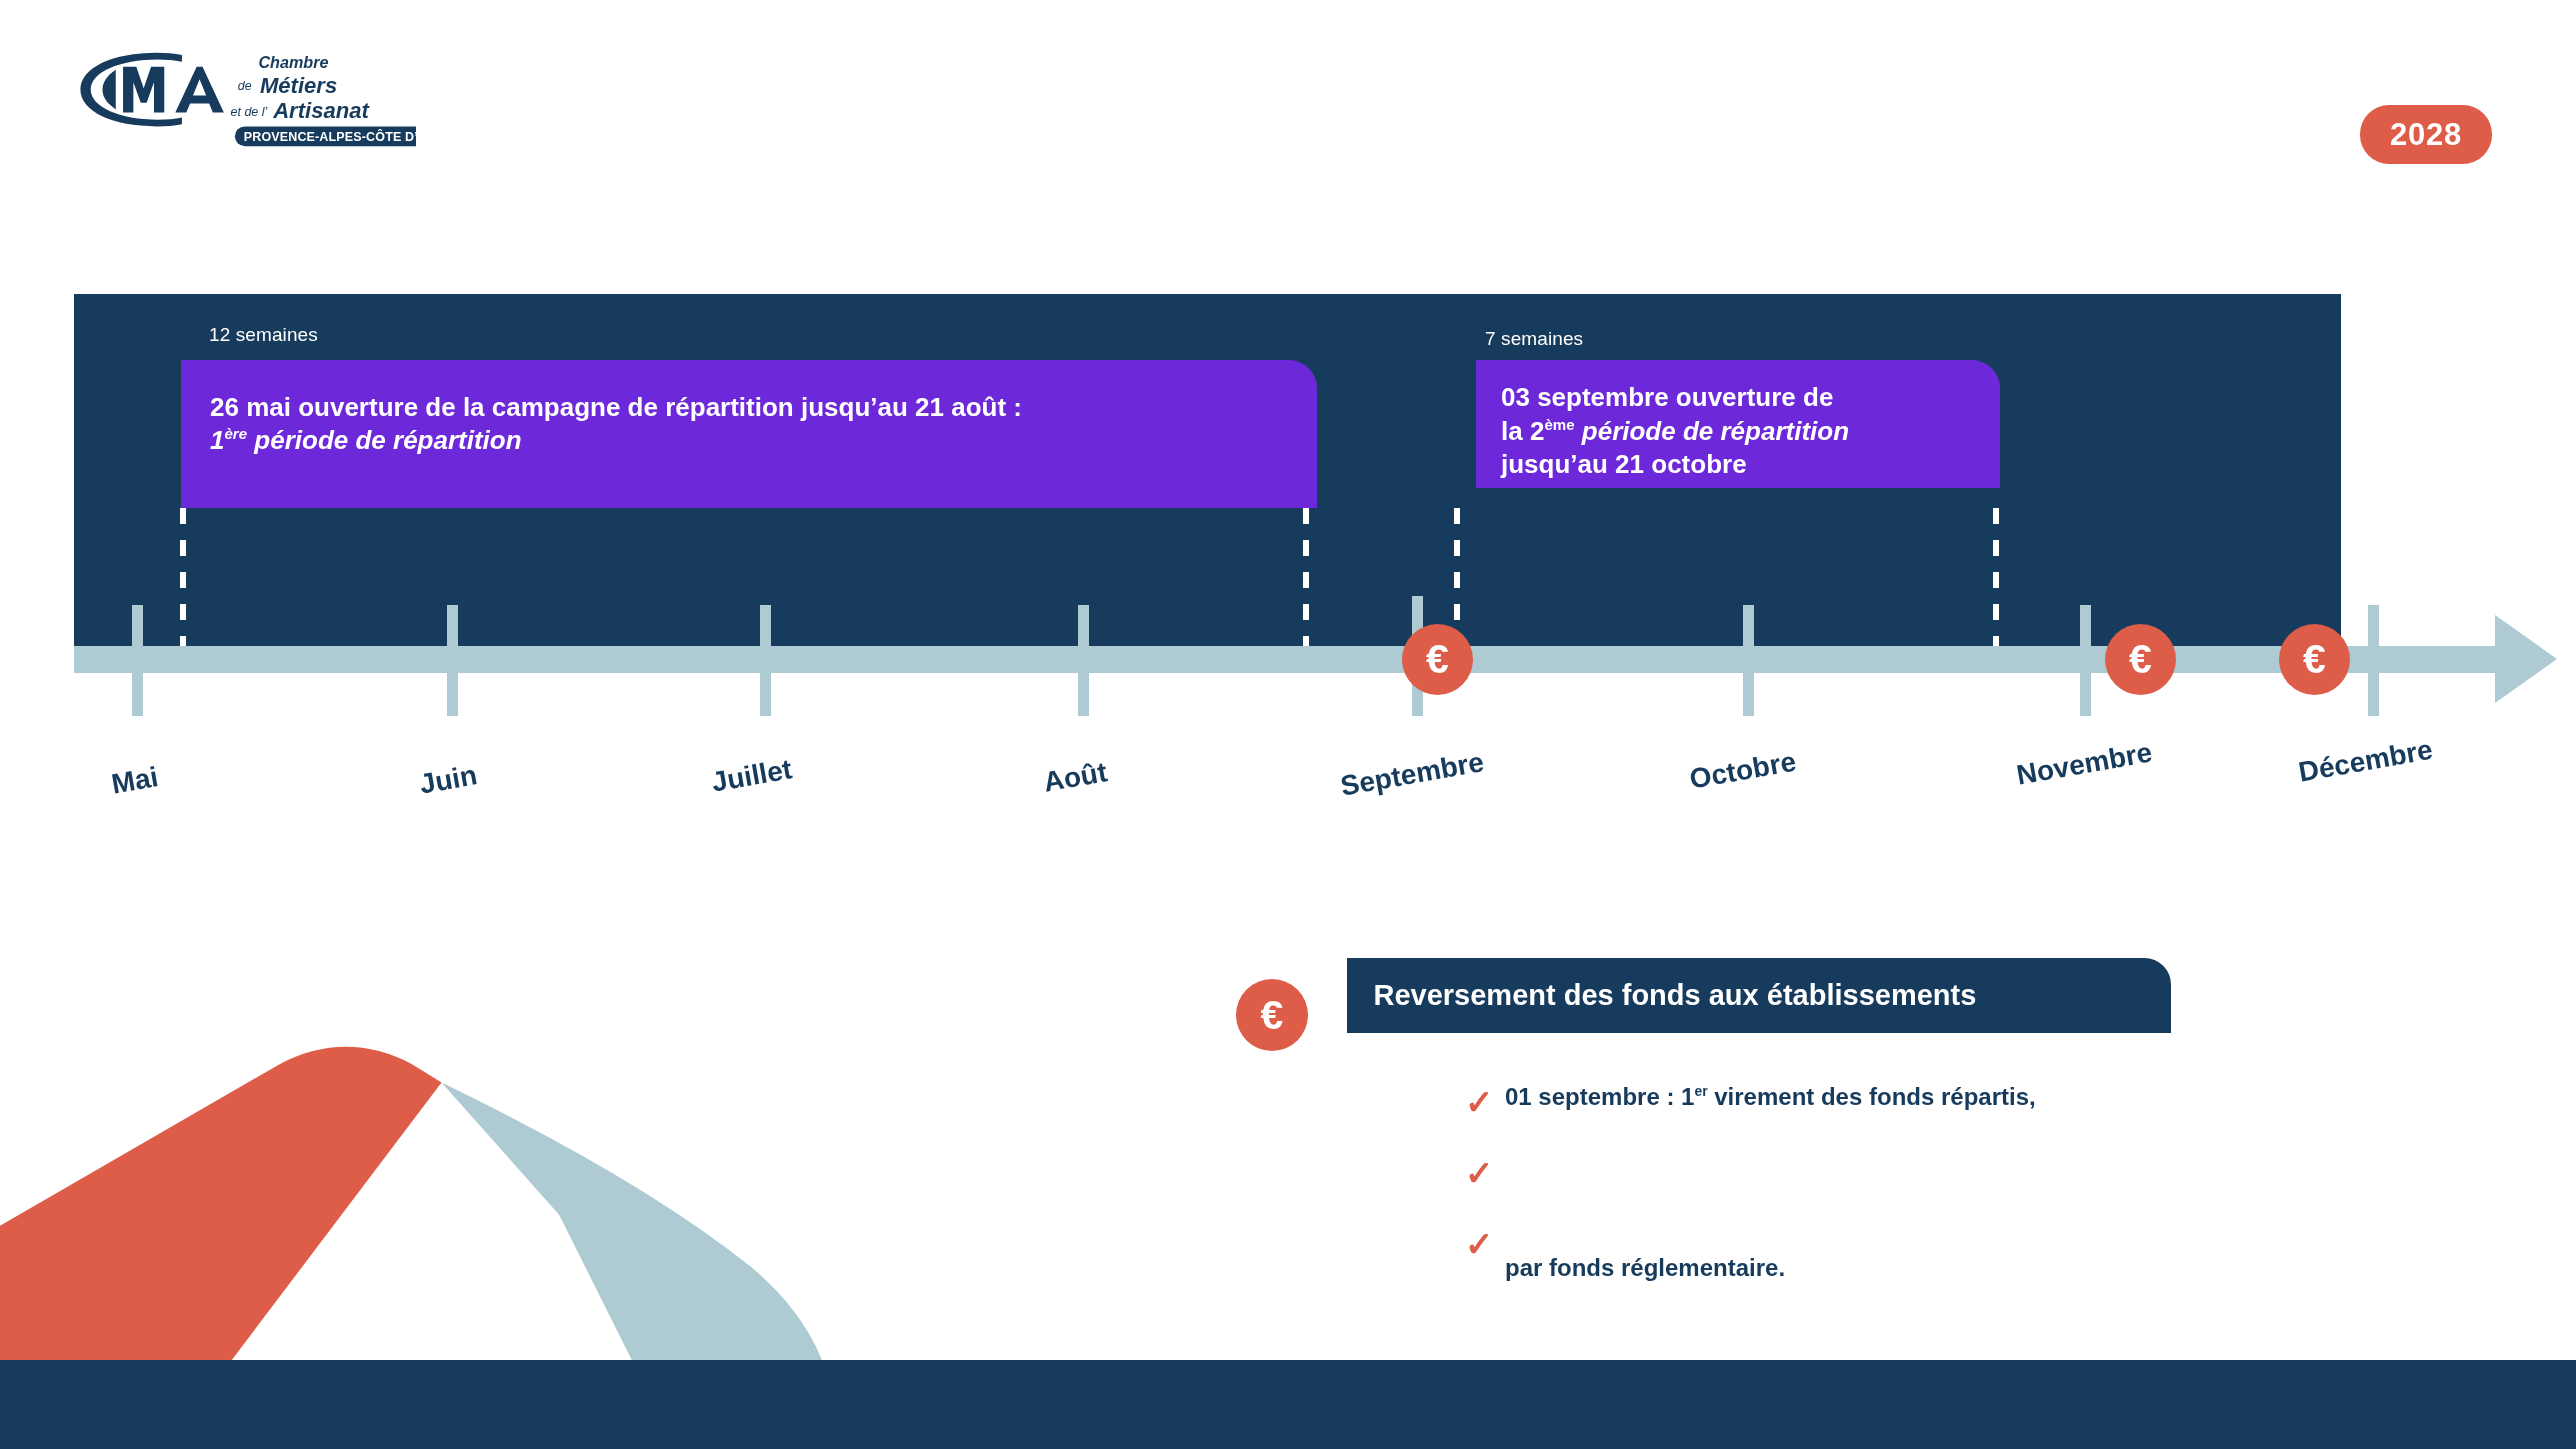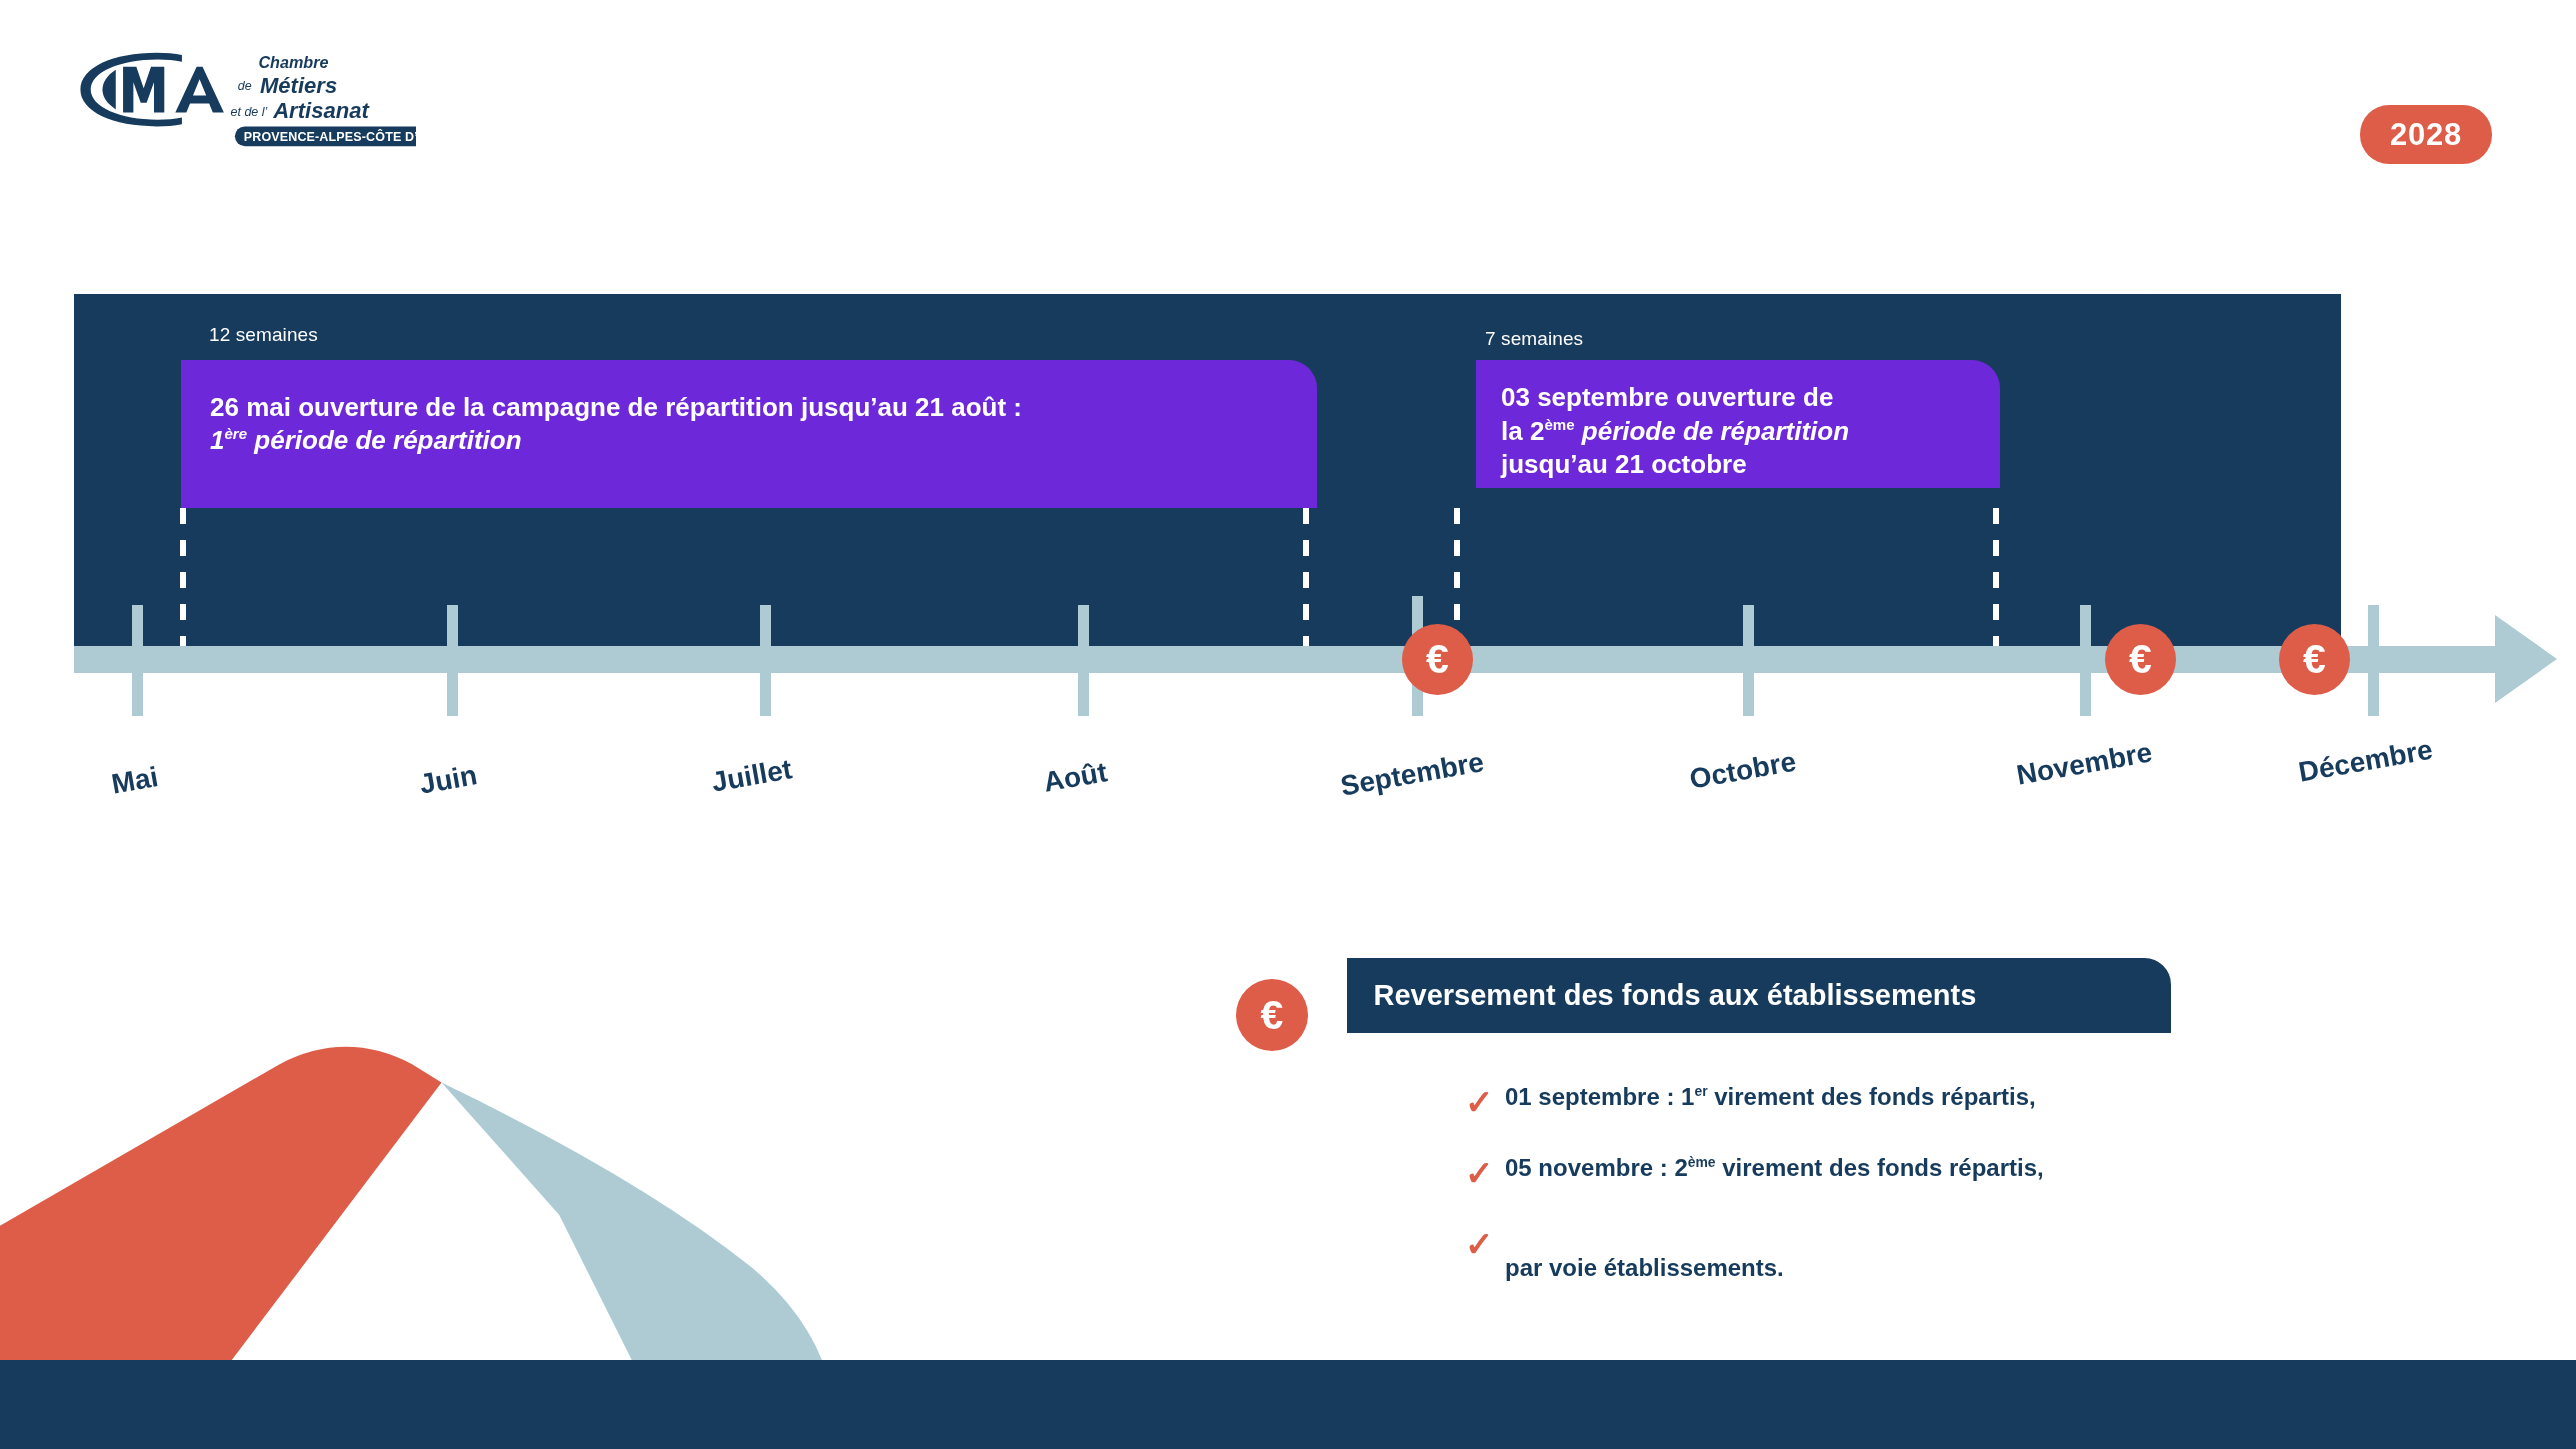--- a/index.html
+++ b/index.html
@@ -213,26 +213,25 @@
 
   <div class="check-list">
 
     <div class="check-item">
       <div class="check-icon">✓</div>
       <div class="check-text"><span>01 septembre : 1</span><sup>er</sup><span> virement des fonds répartis,</span></div>
     </div>
 
     <div class="check-item">
       <div class="check-icon">✓</div>
-      <div class="check-text"><span>05 novembre : 2</span><sup>ème</sup><span> virement des fonds répartis,</span></div>
     </div>
 
     <div class="check-item">
       <div class="check-icon">✓</div>
-      <div class="check-text"><sup></sup><span></span><br><span>par voie établissements.</span></div>
+      <div class="check-text"><sup></sup><span></span><br><span>par fonds réglementaire.</span></div>
     </div>
 
   </div>
 
   <div class="bottom-bar"></div>
 
 </div>
 
 
 </body></html>

